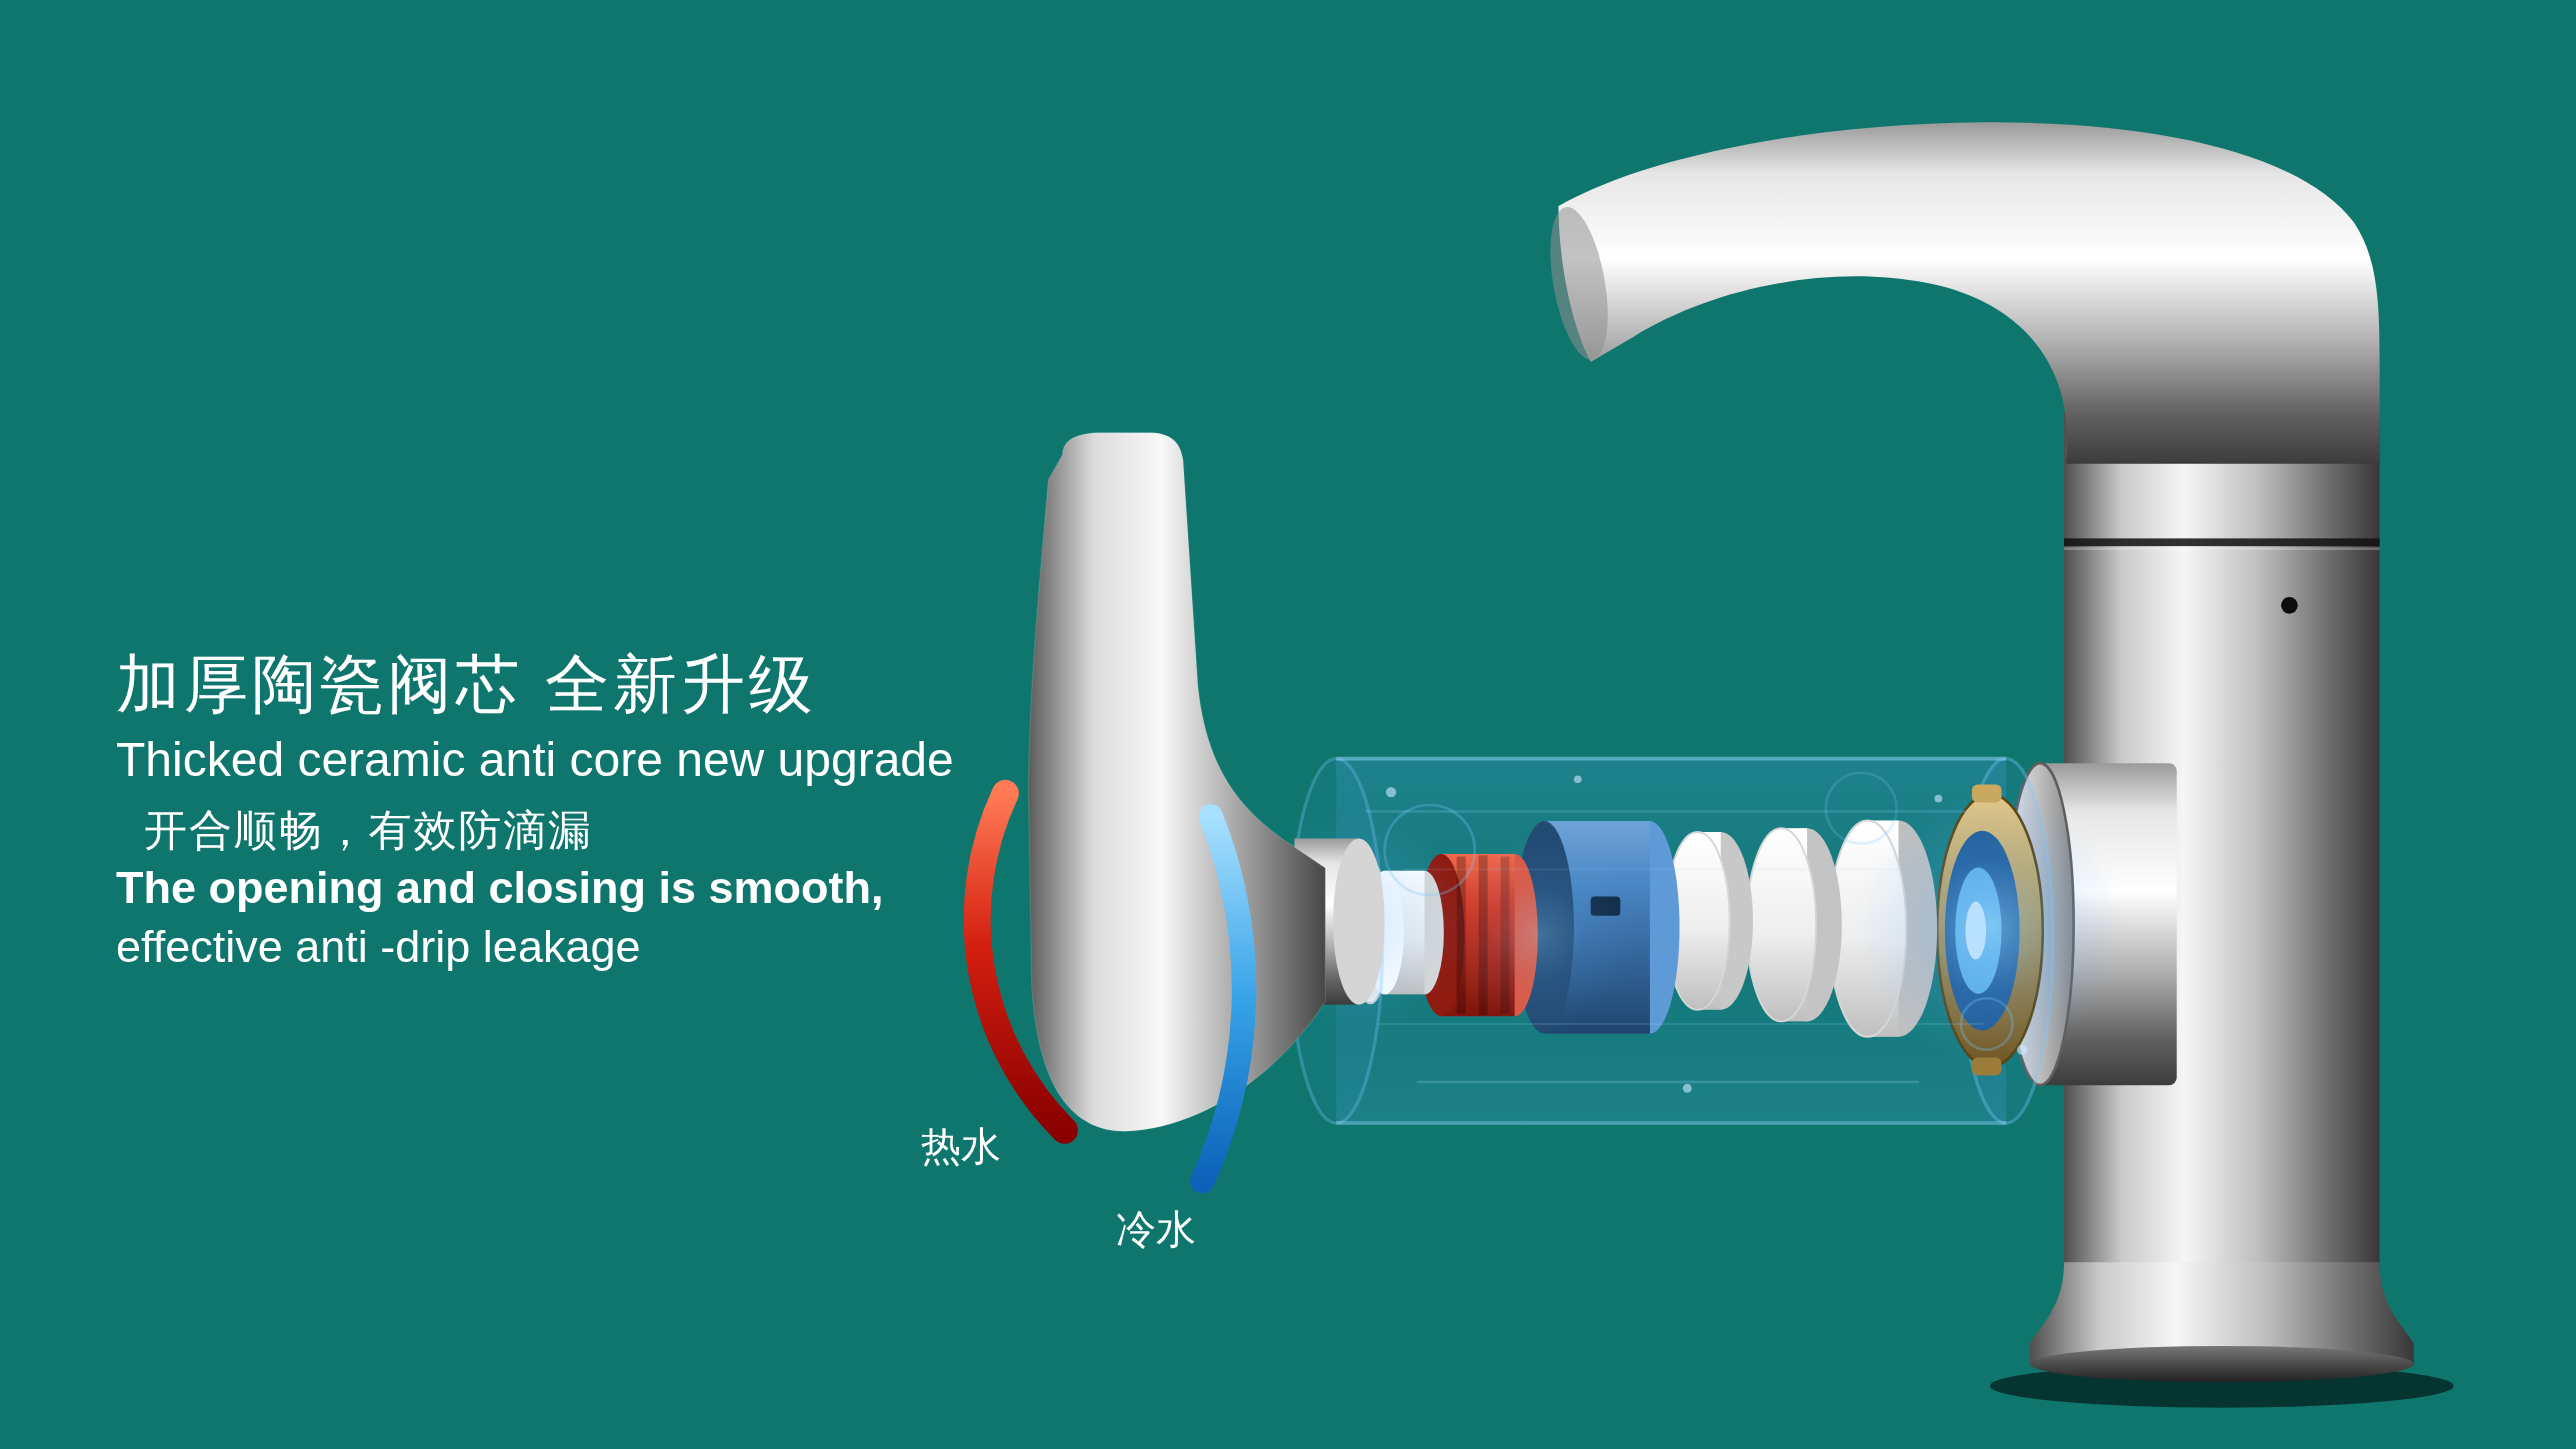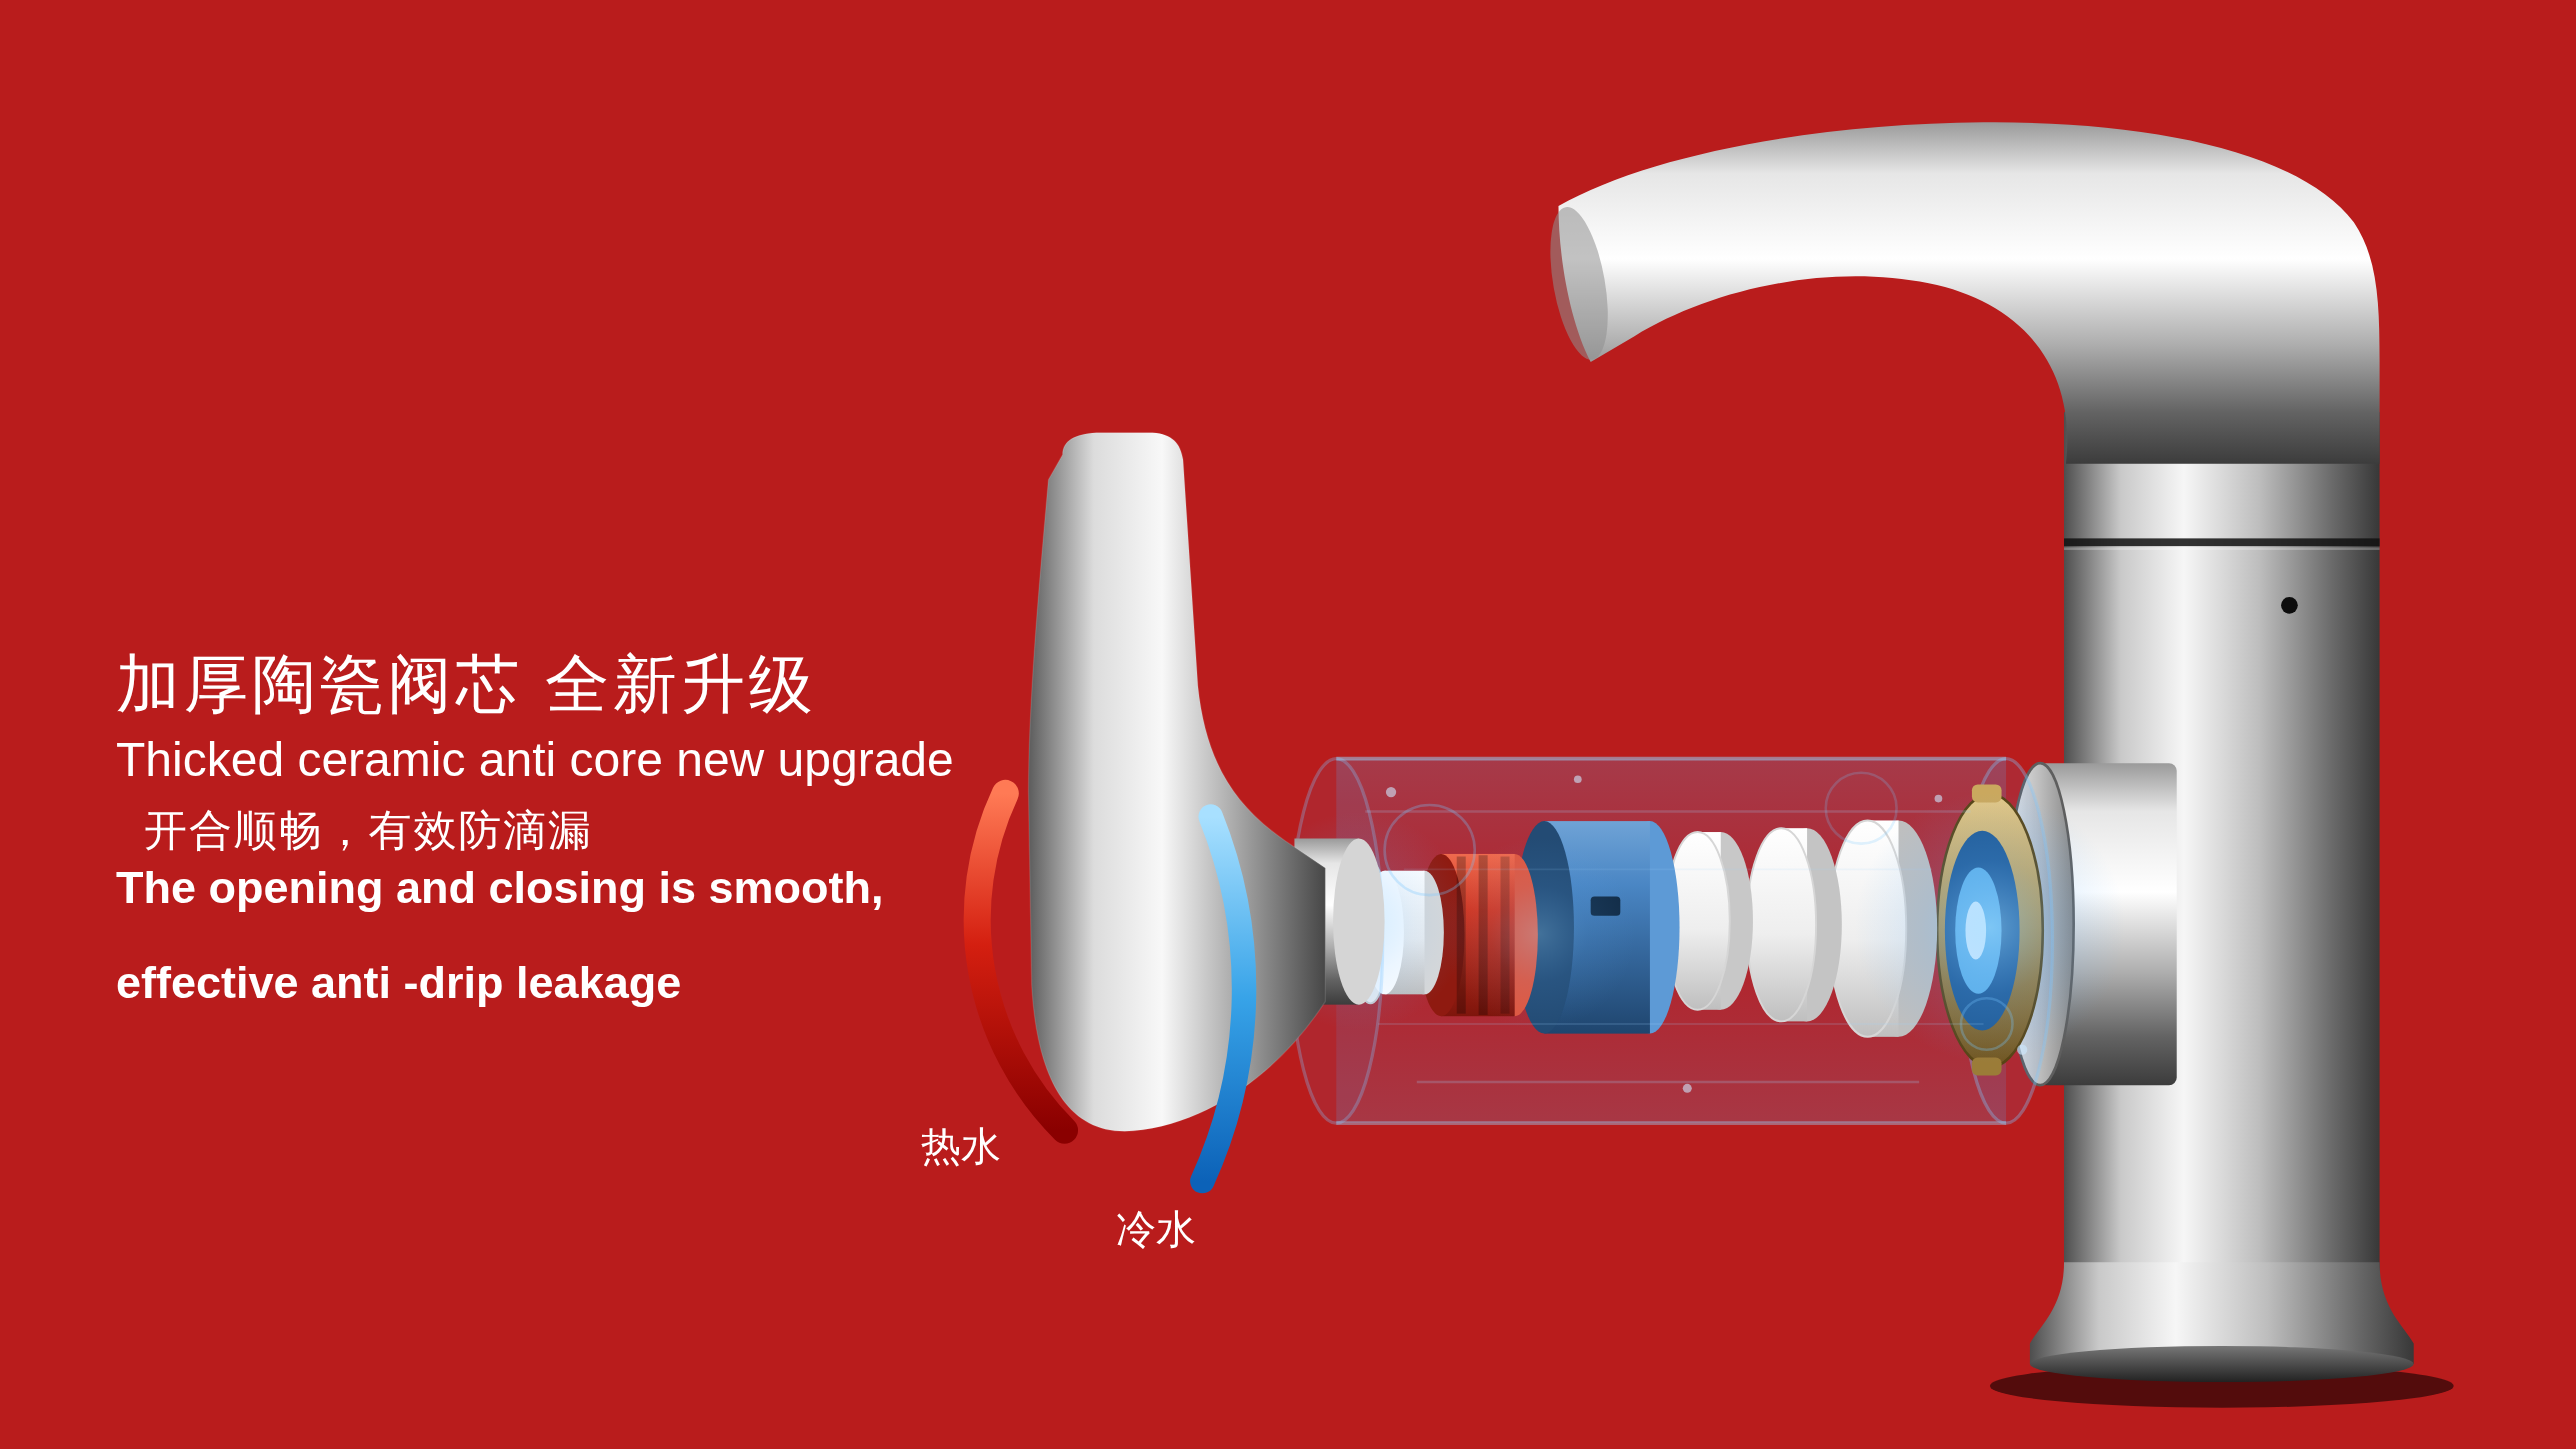--- a/index.html
+++ b/index.html
@@ -4,40 +4,40 @@
 <style>
   html, body {
     margin: 0;
     padding: 0;
     background: #1b1b1b;
   }
   .stage {
     position: relative;
     width: 2576px;
     height: 1449px;
-    background: #b91c1c;
+    background: #0f766e;
     overflow: hidden;
     font-family: "Liberation Sans", "DejaVu Sans", sans-serif;
     color: #ffffff;
   }
   .art {
     position: absolute;
     inset: 0;
   }
   .copy-line {
     position: absolute;
     left: 116px;
     white-space: nowrap;
     color: #ffffff;
   }
   .headline-zh { top: 641px;  font-size: 64px; font-weight: 500; letter-spacing: 3.9px; }
   .headline-en { top: 732px; font-size: 48px;  font-weight: 400; }
   .feature-zh  { top: 802px; font-size: 43px;  font-weight: 400; letter-spacing: 1.9px; margin-left: 28px; }
   .feature-en1 { top: 862px; font-size: 45px;  font-weight: 700; }
-  .feature-en2 { top: 921px; font-size: 45px;  font-weight: 700; margin-top: 36px; }
+  .feature-en2 { top: 921px; font-size: 45px;  font-weight: 400; }
   .water-label {
     position: absolute;
     font-size: 40px;
     color: #ffffff;
     white-space: nowrap;
     text-align: right;
   }
   .hot-label  { left: 921px; top: 1119px; }
   .cold-label { left: 1116px; top: 1202px; }
 </style>

